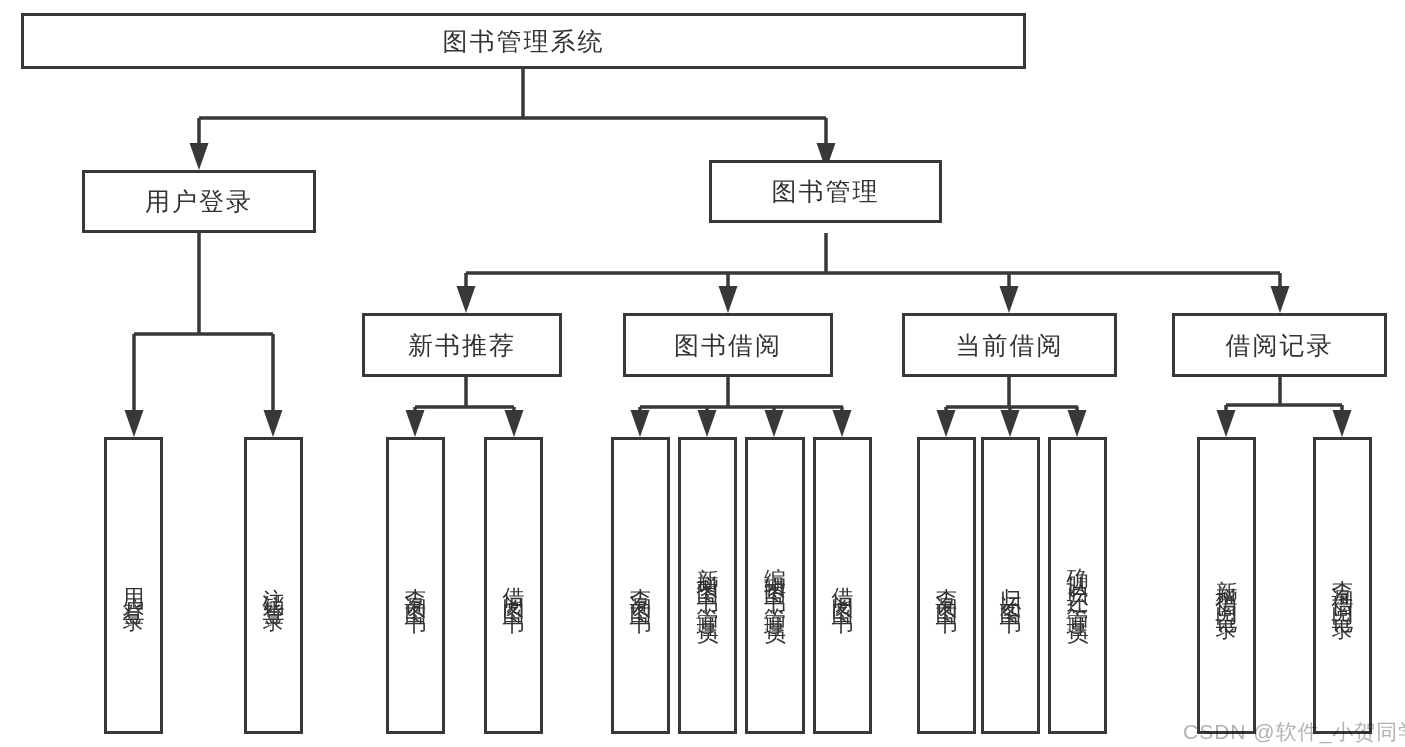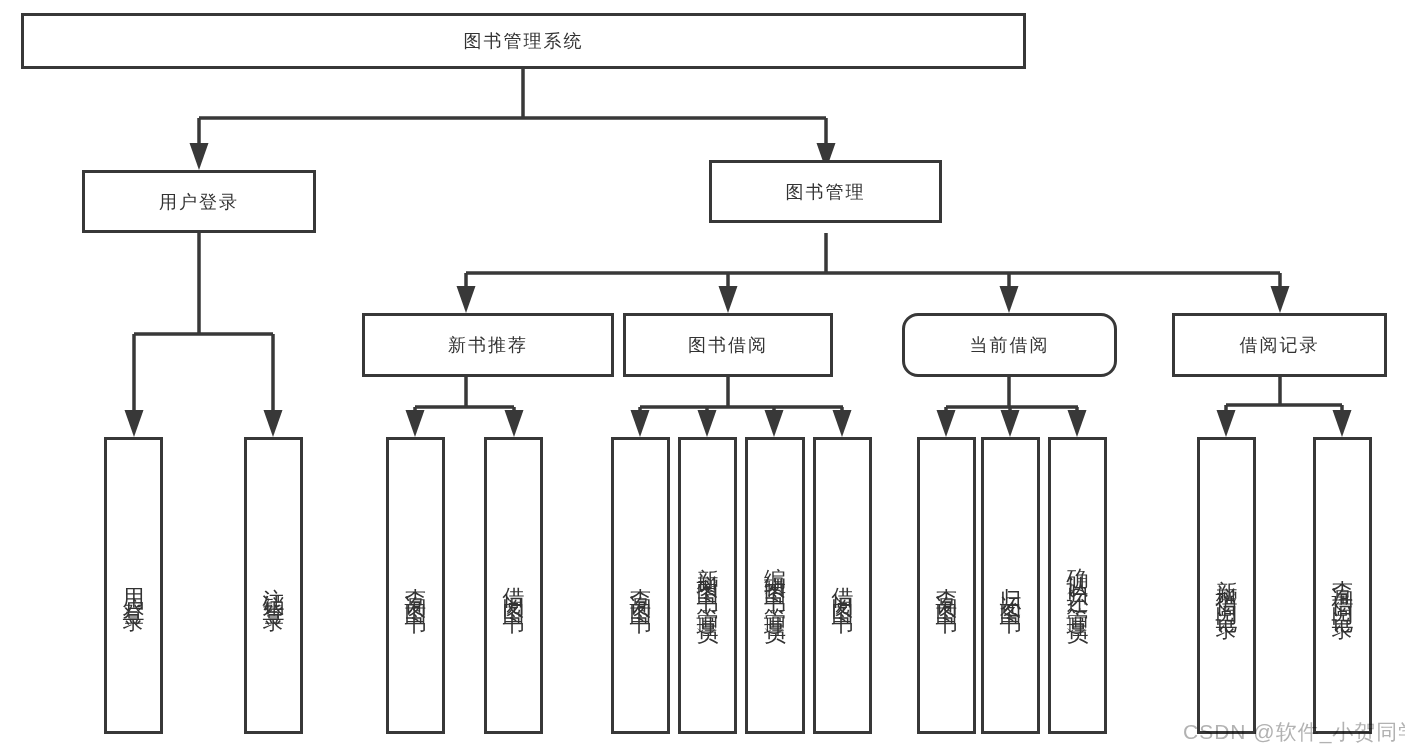--- a/index.html
+++ b/index.html
@@ -15,35 +15,35 @@
   .box{
     position:absolute;
     box-sizing:border-box;
     border:3px solid #383838;
     background:#ffffff;
     display:flex;
     align-items:center;
     justify-content:center;
   }
   .box span{
-    font-size:18px;
+    font-size:25px;
     letter-spacing:2px;
     color:#333333;
     white-space:nowrap;
   }
   
   .b-root{left:21px;top:13px;width:1005px;height:56px;}
   
   .b-l2a{left:82px;top:170px;width:234px;height:63px;}
   .b-l2b{left:709px;top:160px;width:233px;height:63px;}
   
   .hbox{top:313px;height:64px;}
-  .b-l3a{left:362px;width:252px;}
+  .b-l3a{left:362px;width:200px;}
   .b-l3b{left:623px;width:210px;}
-  .b-l3c{left:902px;width:215px;border-radius:16px;}
+  .b-l3c{left:902px;width:215px;}
   .b-l3d{left:1172px;width:215px;}
   
   .vbox{top:437px;width:59px;height:297px;}
   .vbox span{
     writing-mode:vertical-rl;
     text-orientation:mixed;
     letter-spacing:8px;
     font-size:22px;
   }
   .v1{left:104px;}

